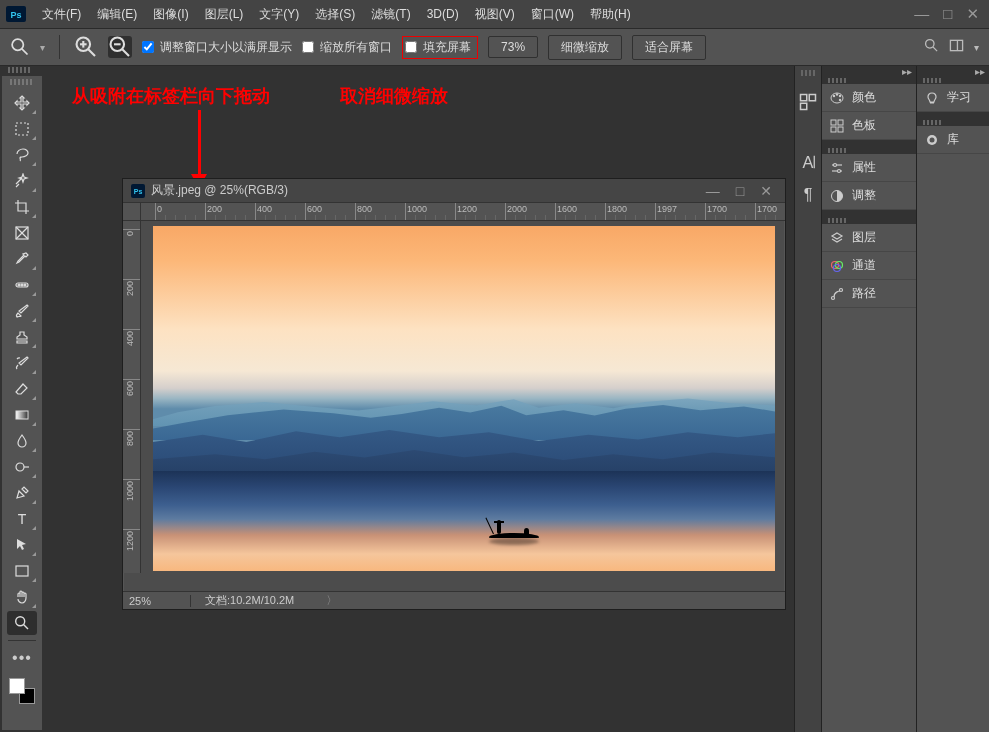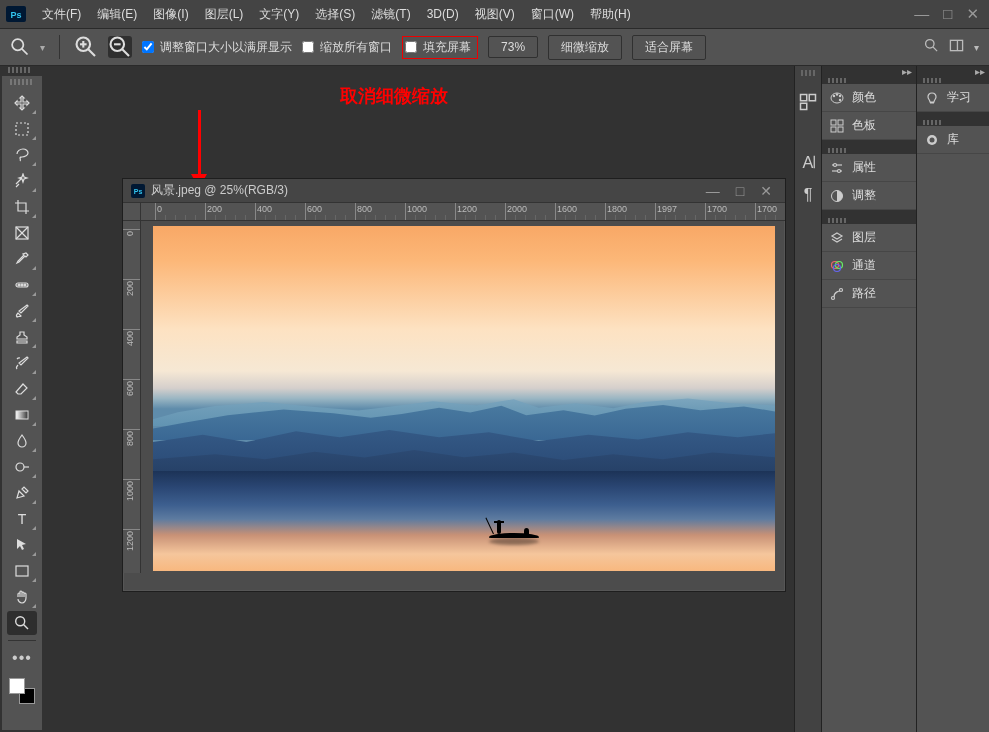--- a/index.html
+++ b/index.html
@@ -334,20 +334,21 @@
   <div class="tool">
       <span style="color:#ccc;letter-spacing:1px">•••</span>
     </div>
   <div class="fgbg">
     <div class="bg"></div>
     <div class="fg"></div>
   </div>
 </div>
 
 <div class="canvas-area">
+  <div class="annot" style="top:8px;left:30px">从吸附在标签栏向下拖动</div>
   <div class="annot" style="top:8px;left:298px">取消细微缩放</div>
   <div class="arrow" style="top:34px;left:156px">
     <div class="arrow-line"></div>
       <div class="arrow-head"></div>
   </div>
 
   <div class="docwin" style="top:102px">
     <div class="doc-title">
       <span class="dticon">
         <svg viewBox="0 0 14 14">
@@ -469,20 +470,25 @@
             <div class="hull"></div>
               <div class="p1"></div>
               <div class="p1b"></div>
               <div class="p2"></div>
               <div class="pole"></div>
           </div>
           <div class="boat-refl"></div>
         </div>
       </div>
     </div>
+    <div class="doc-status">
+      <span class="zs">25%</span>
+      <span class="di">文档:10.2M/10.2M</span>
+      <span class="chv">〉</span>
+    </div>
   </div>
 </div>
 
 <div class="rightzone">
   <div class="rz-strip">
     <div class="grip"></div>
     <span class="ico">
         <svg viewBox="0 0 16 16" stroke="#ccc" fill="none" stroke-width="1.2">
           <rect x="2" y="2" width="5" height="5"></rect>
           <rect x="9" y="2" width="5" height="5"></rect>

